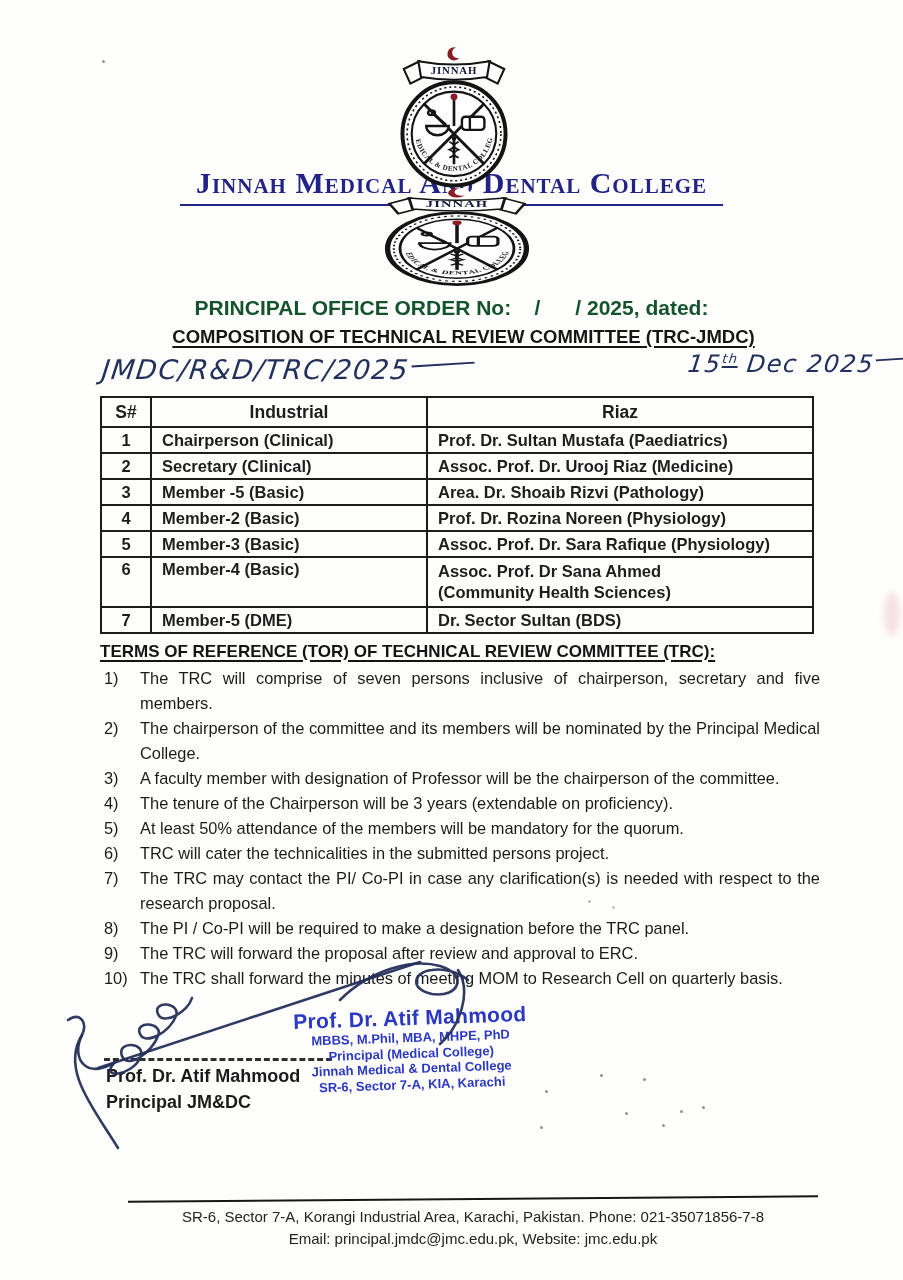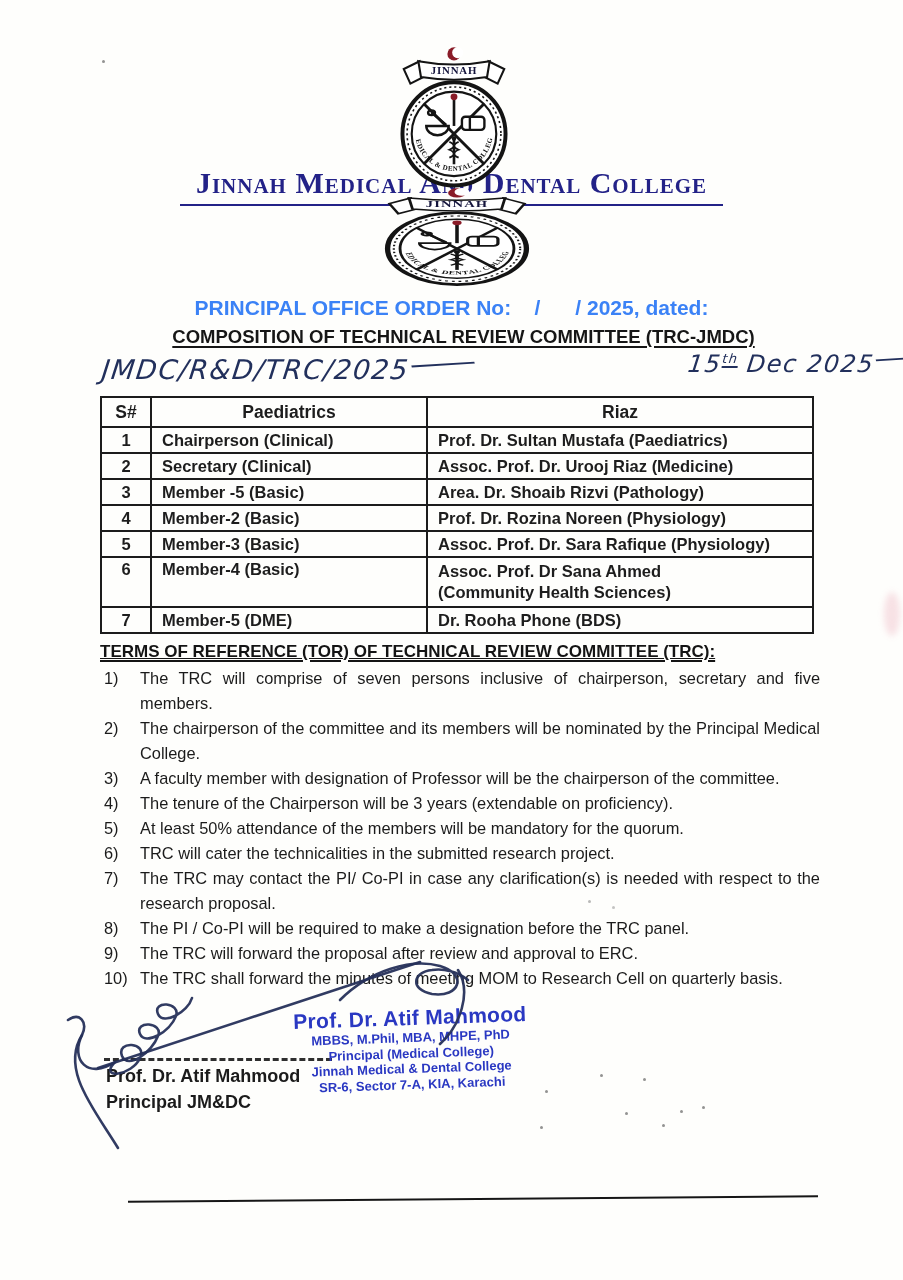--- a/index.html
+++ b/index.html
@@ -17,21 +17,21 @@
              text-anchor:middle;fill:#111;letter-spacing:.4px;}
 
   
   .college-name{position:absolute;left:0;right:0;top:166px;text-align:center;z-index:2;}
   .college-name-inner{display:inline-block;padding:0 16px 4px 16px;
       font-family:"Liberation Serif",serif;font-variant:small-caps;font-weight:bold;
       font-size:30px;letter-spacing:1px;color:#232287;border-bottom:2.5px solid #232287;}
 
   
   .order-title{position:absolute;left:0;width:100%;top:296px;text-align:center;
-      font-weight:bold;font-size:21px;white-space:pre;color:#3b82f6;}
+      font-weight:bold;font-size:21px;white-space:pre;color:#14532d;}
   .order-subtitle{position:absolute;left:0;width:100%;top:326px;text-align:center;
       font-weight:bold;font-size:18.5px;color:#161616;padding-left:12px;}
   .order-subtitle span{text-decoration:underline;text-decoration-thickness:2px;text-underline-offset:3px;}
 
   
   .hw{position:absolute;font-family:"DejaVu Sans",sans-serif;font-style:italic;
       color:#22305c;transform:skewX(-7deg);letter-spacing:1.5px;z-index:2;}
   .hw-ref{left:102px;top:354px;font-size:27px;}
   .hw-date{left:688px;top:350px;font-size:24px;}
   .hw-sup{font-size:13px;border-bottom:2px solid #22305c;vertical-align:super;}
@@ -43,21 +43,21 @@
       table-layout:fixed;z-index:1;}
   table.committee th,table.committee td{border:2px solid #1c1c1c;font-weight:bold;
       font-size:16.5px;padding:1px 10px;vertical-align:middle;line-height:21px;}
   table.committee th{text-align:center;font-size:17.5px;height:26px;}
   td.c-sn{text-align:center;padding:1px 2px;}
   .col-sn{width:50px;}.col-des{width:276px;}.col-name{width:386px;}
   tbody tr{height:26px;}
   tbody tr.tall{height:50px;}
 
   
-  .tor-heading{position:absolute;left:100px;top:642px;font-weight:bold;font-size:17px;color:#141414;text-decoration:underline;}
+  .tor-heading{position:absolute;left:100px;top:642px;font-weight:bold;font-size:17px;color:#141414;}
   .tor-heading span{text-decoration:underline;text-decoration-thickness:2px;text-underline-offset:3px;}
   .tor-list{position:absolute;left:104px;top:666px;width:716px;z-index:1;}
   .tor-item{display:flex;font-size:16.4px;line-height:25px;color:#1b1b1b;}
   .tor-num{width:36px;flex:0 0 36px;}
   .tor-text{flex:1;text-align:justify;}
 
   
   .sig{position:absolute;left:40px;top:940px;width:500px;height:230px;z-index:6;pointer-events:none;}
   .sig path{fill:none;stroke:#26305a;stroke-width:2.6;stroke-linecap:round;opacity:.95;}
   .stamp{position:absolute;left:287px;top:1006px;width:248px;text-align:center;
@@ -151,21 +151,21 @@
 
   <table class="committee">
     <colgroup>
         <col class="col-sn">
         <col class="col-des">
         <col class="col-name">
       </colgroup>
     <thead>
       <tr>
         <th>S#</th>
-        <th>Paediatrics</th>
+        <th>Industrial</th>
         <th>Riaz</th>
       </tr>
     </thead>
     <tbody>
       <tr>
         <td class="c-sn">1</td>
         <td>Chairperson (Clinical)</td>
         <td>Prof. Dr. Sultan Mustafa (Paediatrics)</td>
       </tr>
       <tr>
@@ -192,21 +192,21 @@
         <td class="c-sn" style="vertical-align:top;">6</td>
         <td style="vertical-align:top;">Member-4 (Basic)</td>
         <td>
           <div>Assoc. Prof. Dr Sana Ahmed</div>
           <div>(Community Health Sciences)</div>
         </td>
       </tr>
       <tr>
         <td class="c-sn">7</td>
         <td>Member-5 (DME)</td>
-        <td>Dr. Rooha Phone (BDS)</td>
+        <td>Dr. Sector Sultan (BDS)</td>
       </tr>
     </tbody>
   </table>
 
   <div class="tor-heading">
     <span>TERMS OF REFERENCE (TOR) OF TECHNICAL REVIEW COMMITTEE (TRC):</span>
   </div>
   <div class="tor-list">
     <div class="tor-item">
         <span class="tor-num">1)</span>
@@ -223,21 +223,21 @@
     <div class="tor-item">
         <span class="tor-num">4)</span>
         <span class="tor-text">The tenure of the Chairperson will be 3 years (extendable on proficiency).</span>
       </div>
     <div class="tor-item">
         <span class="tor-num">5)</span>
         <span class="tor-text">At least 50% attendance of the members will be mandatory for the quorum.</span>
       </div>
     <div class="tor-item">
         <span class="tor-num">6)</span>
-        <span class="tor-text">TRC will cater the technicalities in the submitted research project.</span>
+        <span class="tor-text">TRC will cater the technicalities in the submitted persons project.</span>
       </div>
     <div class="tor-item">
         <span class="tor-num">7)</span>
         <span class="tor-text">The TRC may contact the PI/ Co-PI in case any clarification(s) is needed with respect to the research proposal.</span>
       </div>
     <div class="tor-item">
         <span class="tor-num">8)</span>
         <span class="tor-text">The PI / Co-PI will be required to make a designation before the TRC panel.</span>
       </div>
     <div class="tor-item">
@@ -265,20 +265,24 @@
     <div class="stamp-s">Principal (Medical College)</div>
     <div class="stamp-s">Jinnah Medical &amp; Dental College</div>
     <div class="stamp-s">SR-6, Sector 7-A, KIA, Karachi</div>
   </div>
 
   <div class="sig-dash"></div>
   <div class="typed-name">Prof. Dr. Atif Mahmood</div>
   <div class="typed-title">Principal JM&amp;DC</div>
 
   <div class="footer-line"></div>
+  <div class="footer">
+    <div>SR-6, Sector 7-A, Korangi Industrial Area, Karachi, Pakistan. Phone: 021-35071856-7-8</div>
+    <div>Email: principal.jmdc@jmc.edu.pk, Website: jmc.edu.pk</div>
+  </div>
 
   <div class="dot" style="left:102px;top:60px;"></div>
   <div class="dot" style="left:545px;top:1090px;"></div>
   <div class="dot" style="left:600px;top:1074px;"></div>
   <div class="dot" style="left:643px;top:1078px;"></div>
   <div class="dot" style="left:662px;top:1124px;"></div>
   <div class="dot" style="left:680px;top:1110px;"></div>
   <div class="dot" style="left:625px;top:1112px;"></div>
   <div class="dot" style="left:540px;top:1126px;"></div>
   <div class="dot" style="left:702px;top:1106px;"></div>

